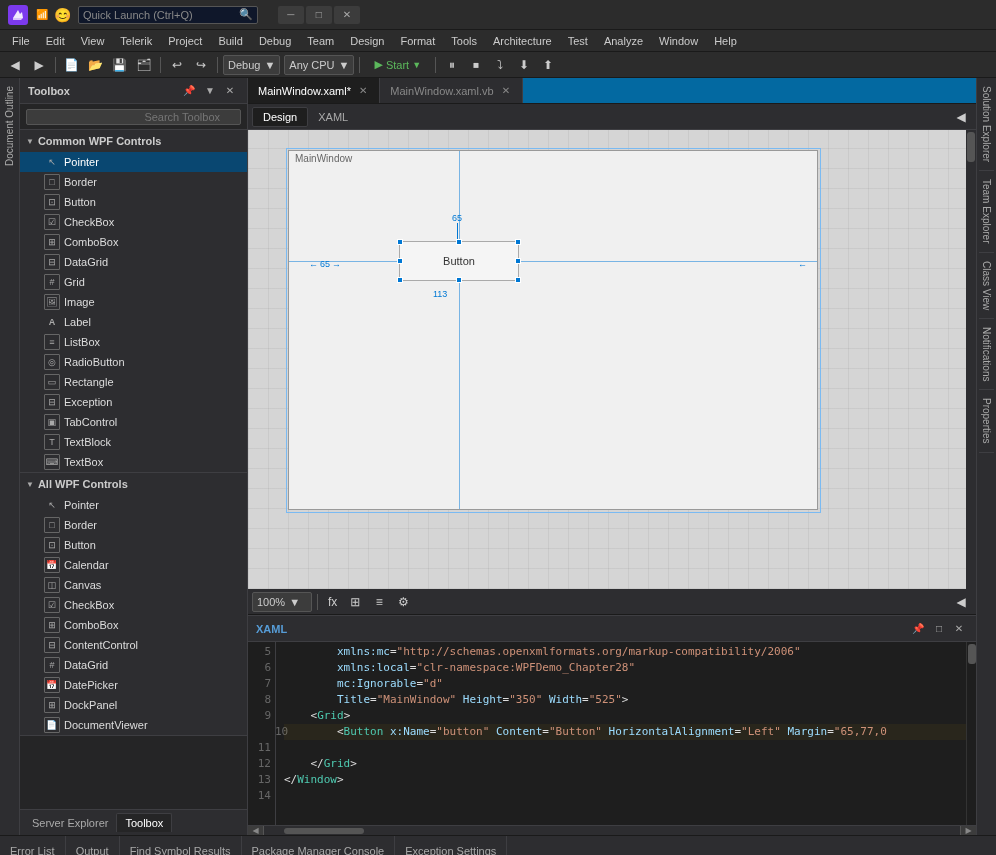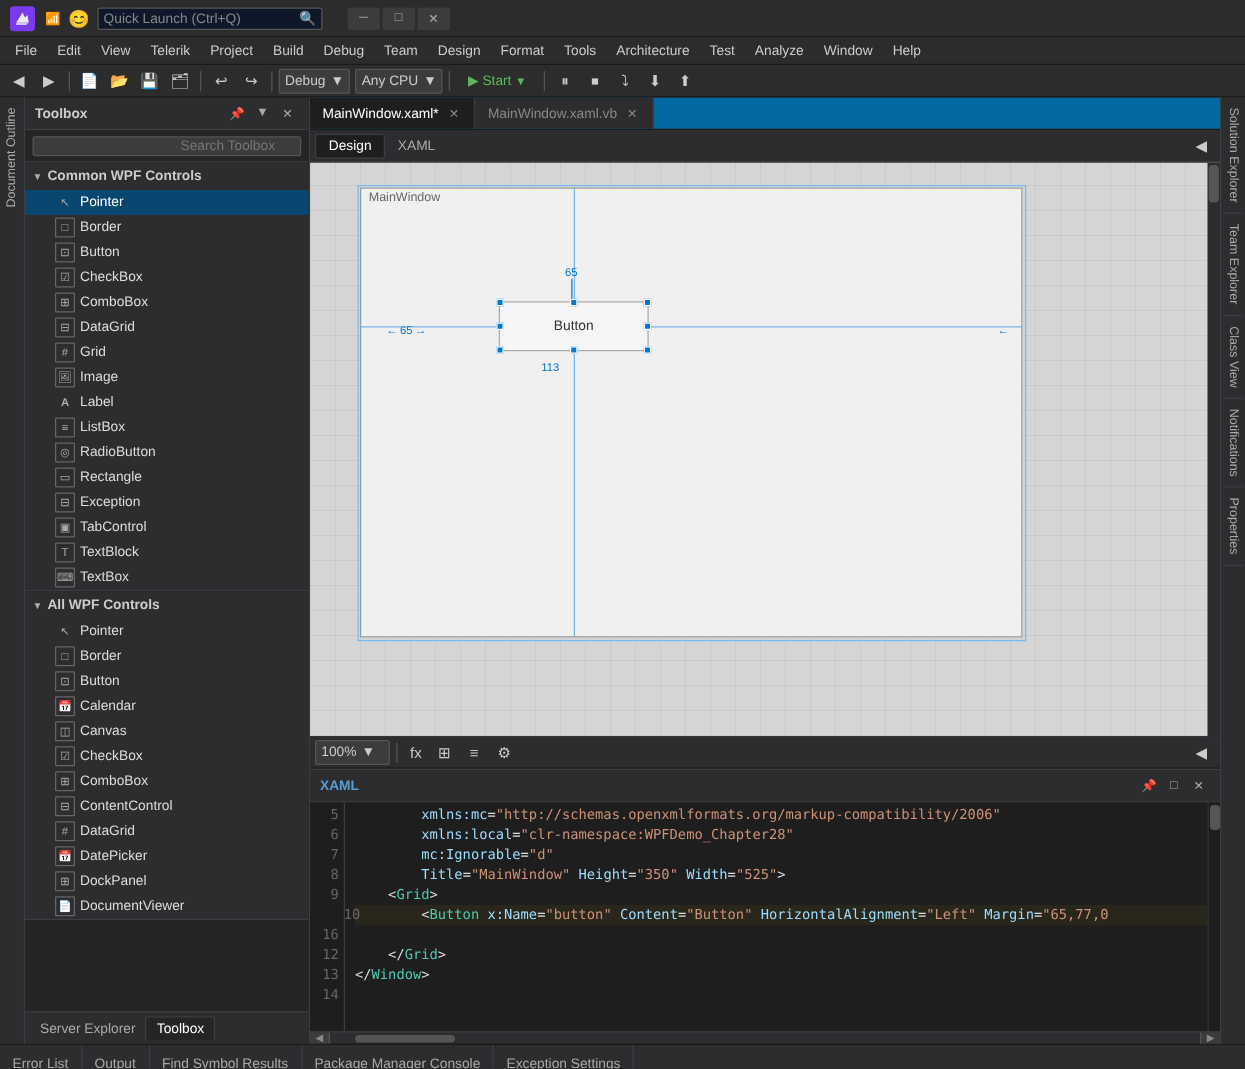--- a/index.html
+++ b/index.html
@@ -831,21 +831,21 @@
         </div>
       </div>
       <div id="xaml-editor">
         <div class="line-numbers">
           <div>5</div>
           <div>6</div>
           <div>7</div>
           <div>8</div>
           <div>9</div>
           <div style="background:rgba(240,224,0,0.1);margin-left:27px;">10</div>
-          <div>16</div>
+          <div>11</div>
           <div>12</div>
           <div>13</div>
           <div>14</div>
         </div>
         <div class="code-area">
           <div class="code-line">        <span class="kw-attr">xmlns:mc</span>=<span class="kw-val">"http://schemas.openxmlformats.org/markup-compatibility/2006"</span></div>
           <div class="code-line">        <span class="kw-attr">xmlns:local</span>=<span class="kw-val">"clr-namespace:WPFDemo_Chapter28"</span></div>
           <div class="code-line">        <span class="kw-attr">mc:Ignorable</span>=<span class="kw-val">"d"</span></div>
           <div class="code-line">        <span class="kw-attr">Title</span>=<span class="kw-val">"MainWindow"</span> <span class="kw-attr">Height</span>=<span class="kw-val">"350"</span> <span class="kw-attr">Width</span>=<span class="kw-val">"525"</span>&gt;</div>
           <div class="code-line">    &lt;<span class="kw-tag">Grid</span>&gt;</div>

